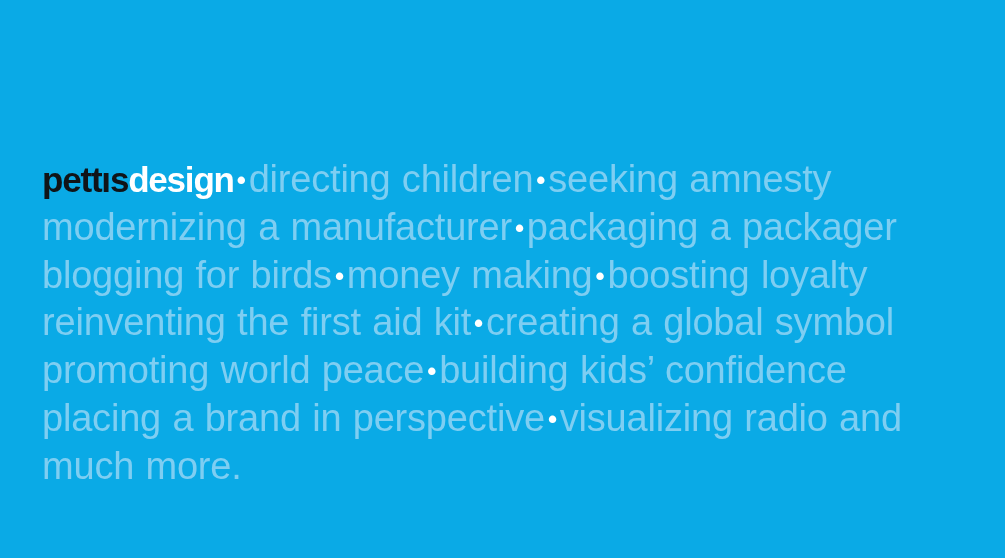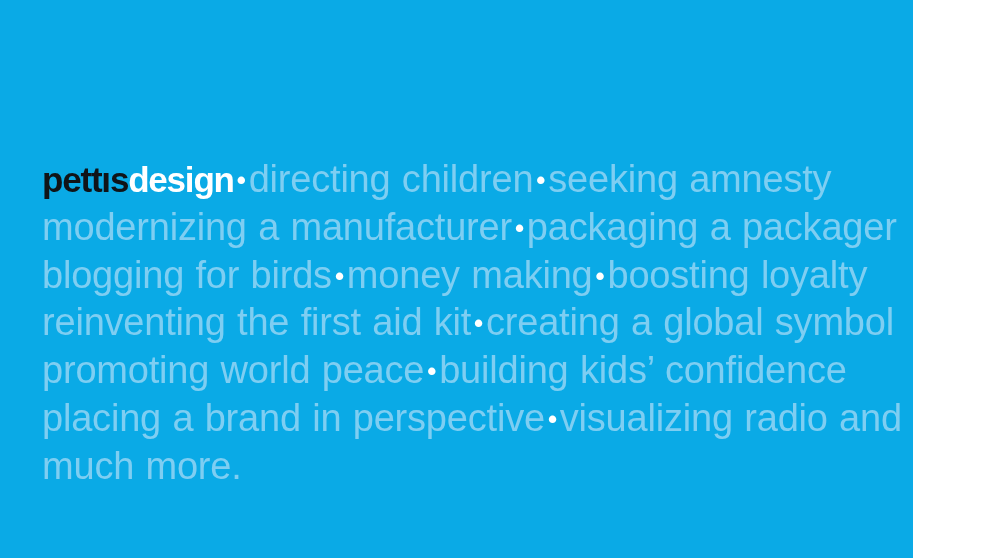--- a/index.html
+++ b/index.html
@@ -7,21 +7,21 @@
     padding: 0;
   }
   body {
     width: 1005px;
     height: 558px;
     overflow: hidden;
     font-family: "Liberation Sans", sans-serif;
   }
   #stage {
     position: relative;
-    width: 913px;
+    width: 1005px;
     height: 558px;
     background: #0aaae6;
     overflow: hidden;
   }
   #text-block {
     position: absolute;
     left: 42px;
     top: 156px;
     width: 935px;
     font-size: 38px;

